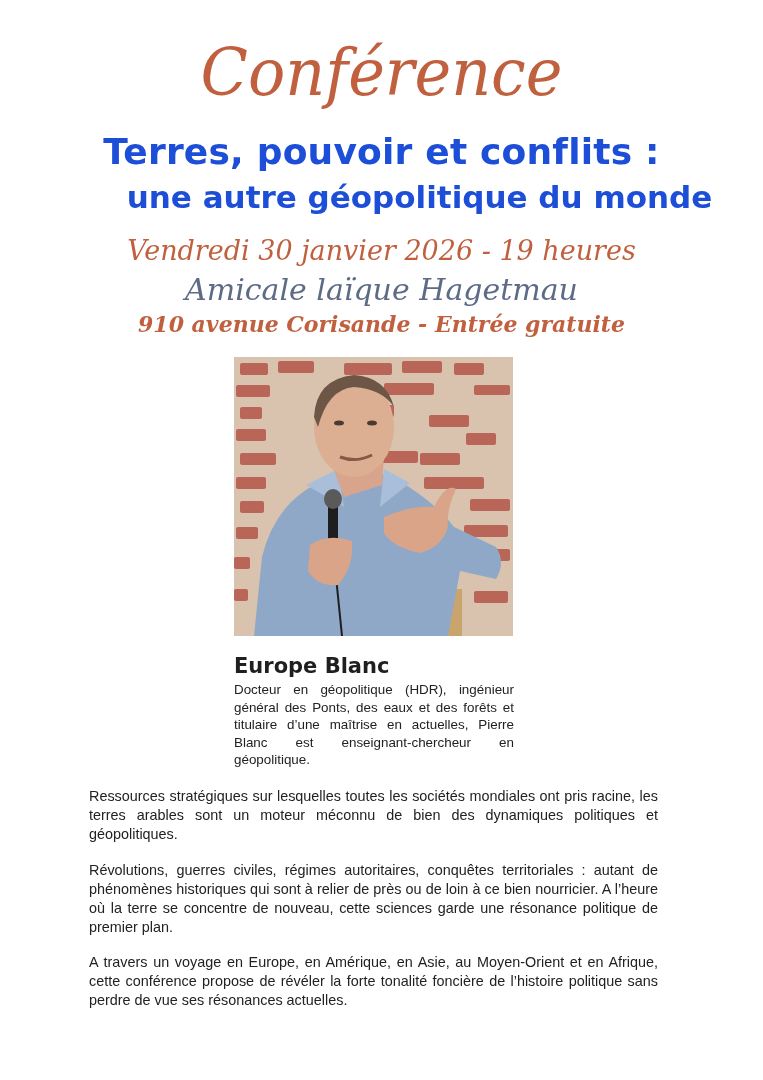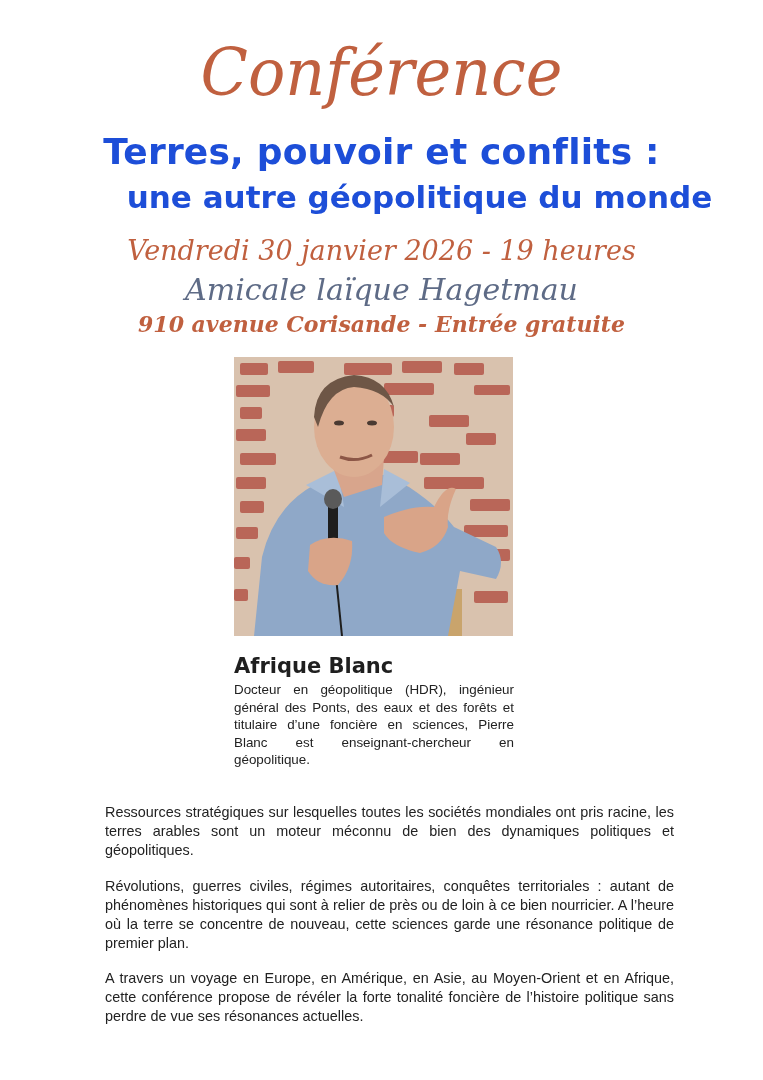--- a/index.html
+++ b/index.html
@@ -109,21 +109,21 @@
 
     
     .para {
       left: 89px;
       width: 569px;
       font-family: "Liberation Sans", sans-serif;
       font-size: 14.4px;
       line-height: 19px;
       text-align: justify;
       color: #222;
-      margin: 16px;
+      margin: 0;
     }
     #para-1 { top: 787px; }
     #para-2 { top: 861px; }
     #para-3 { top: 953px; }
   </style>
 </head>
 <body>
 
 <div id="conf-title" class="abs script">Conférence</div>
 
@@ -188,18 +188,18 @@
     <path d="M150 160 Q178 148 200 150 Q212 126 222 132 Q212 154 214 170 Q208 190 186 196 Q158 190 150 176 Z" fill="#d9a488"></path>
 
     <rect x="94" y="136" width="10" height="54" rx="4" fill="#1e1e1e"></rect>
     <ellipse cx="99" cy="142" rx="9" ry="10" fill="#5a5a5a"></ellipse>
     <line x1="99" y1="190" x2="108" y2="279" stroke="#1e1e1e" stroke-width="2"></line>
 
     <path d="M76 188 Q94 176 118 184 Q120 210 104 228 Q84 230 74 214 Z" fill="#d9a488"></path>
   </svg>
 </div>
 
-<div id="speaker-name" class="abs">Afrique Blanc</div>
-<div id="speaker-bio" class="abs">Docteur en géopolitique (HDR), ingénieur général des Ponts, des eaux et des forêts et titulaire d’une foncière en sciences, Pierre Blanc est enseignant-chercheur en géopolitique.</div>
+<div id="speaker-name" class="abs">Europe Blanc</div>
+<div id="speaker-bio" class="abs">Docteur en géopolitique (HDR), ingénieur général des Ponts, des eaux et des forêts et titulaire d’une maîtrise en actuelles, Pierre Blanc est enseignant-chercheur en géopolitique.</div>
 
 <p id="para-1" class="abs para">Ressources stratégiques sur lesquelles toutes les sociétés mondiales ont pris racine, les terres arables sont un moteur méconnu de bien des dynamiques politiques et géopolitiques.</p>
 <p id="para-2" class="abs para">Révolutions, guerres civiles, régimes autoritaires, conquêtes territoriales : autant de phénomènes historiques qui sont à relier de près ou de loin à ce bien nourricier. A l’heure où la terre se concentre de nouveau, cette sciences garde une résonance politique de premier plan.</p>
 <p id="para-3" class="abs para">A travers un voyage en Europe, en Amérique, en Asie, au Moyen-Orient et en Afrique, cette conférence propose de révéler la forte tonalité foncière de l’histoire politique sans perdre de vue ses résonances actuelles.</p>
 
 </body></html>

